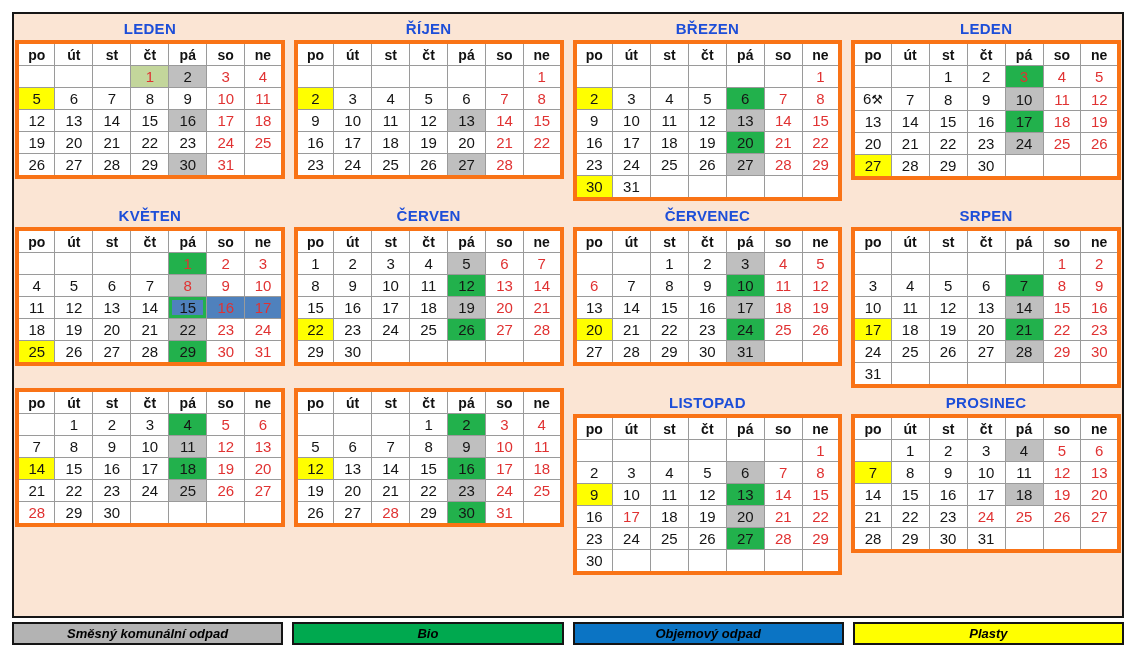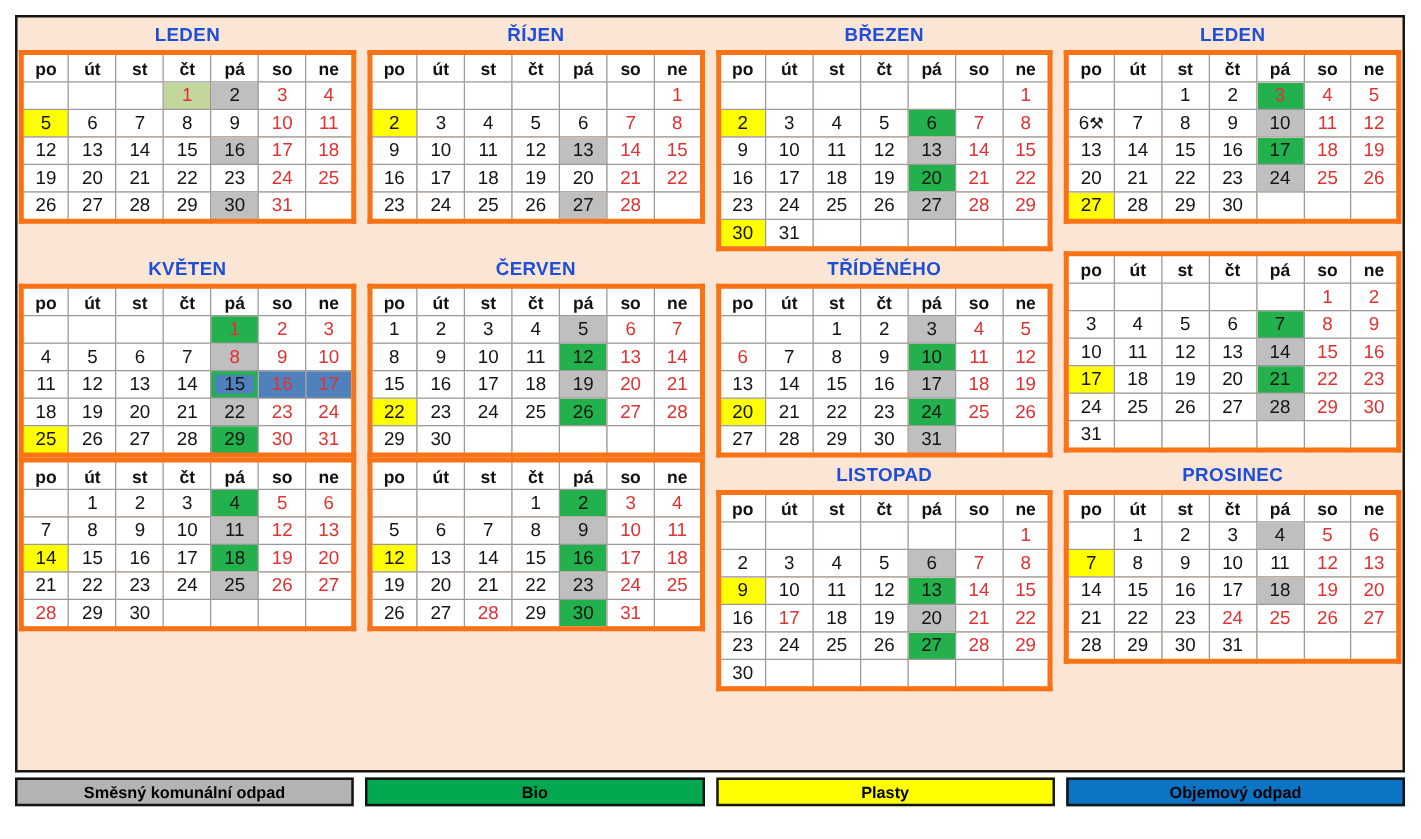--- a/index.html
+++ b/index.html
@@ -42,21 +42,21 @@
   }
   .cal table, table.cal { border:4px solid #f97316; }
   .marker { font-size:13px; }
   .legend {
     position:absolute; left:12px; top:622px; width:1112px;
     display:grid; grid-template-columns:repeat(4,1fr); column-gap:9px;
   }
   .legend-item {
     height:19px; border:2px solid #141414; box-sizing:content-box;
     display:flex; align-items:center; justify-content:center;
-    font-size:13px; font-weight:700; color:#000;
+    font-size:13px; font-weight:700; color:#000;font-style:italic;
   }
 </style>
 </head>
 <body>
 
 <div class="sheet">
   <div class="months" id="months">
       <div class="month">
         <div class="month-name">LEDEN</div>
         <table class="cal">
@@ -438,21 +438,21 @@
               <td></td>
               <td></td>
               <td></td>
               <td></td>
               <td></td>
             </tr>
           </tbody>
         </table>
       </div>
       <div class="month">
-        <div class="month-name">TŘÍDĚNÉHO</div>
+        <div class="month-name">ČERVENEC</div>
         <table class="cal">
           <thead>
             <tr>
               <th>po</th>
               <th>út</th>
               <th>st</th>
               <th>čt</th>
               <th>pá</th>
               <th>so</th>
               <th>ne</th>
@@ -501,20 +501,21 @@
               <td>29</td>
               <td>30</td>
               <td style="background: rgb(191, 191, 191);">31</td>
               <td></td>
               <td></td>
             </tr>
           </tbody>
         </table>
       </div>
       <div class="month">
+        <div class="month-name">SRPEN</div>
         <table class="cal">
           <thead>
             <tr>
               <th>po</th>
               <th>út</th>
               <th>st</th>
               <th>čt</th>
               <th>pá</th>
               <th>so</th>
               <th>ne</th>
@@ -839,19 +840,19 @@
       </div>
     </div>
 </div>
 <div class="legend" id="legend">
     <div class="legend-item" style="background: rgb(179, 179, 179);">
       <span>Směsný komunální odpad</span>
     </div>
     <div class="legend-item" style="background: rgb(0, 169, 79);">
       <span>Bio</span>
     </div>
+    <div class="legend-item" style="background: rgb(11, 116, 196);">
+      <span>Objemový odpad</span>
+    </div>
     <div class="legend-item" style="background: rgb(255, 255, 0);">
       <span>Plasty</span>
-    </div>
-    <div class="legend-item" style="background: rgb(11, 116, 196);">
-      <span>Objemový odpad</span>
     </div>
   </div>
 
 </body></html>

